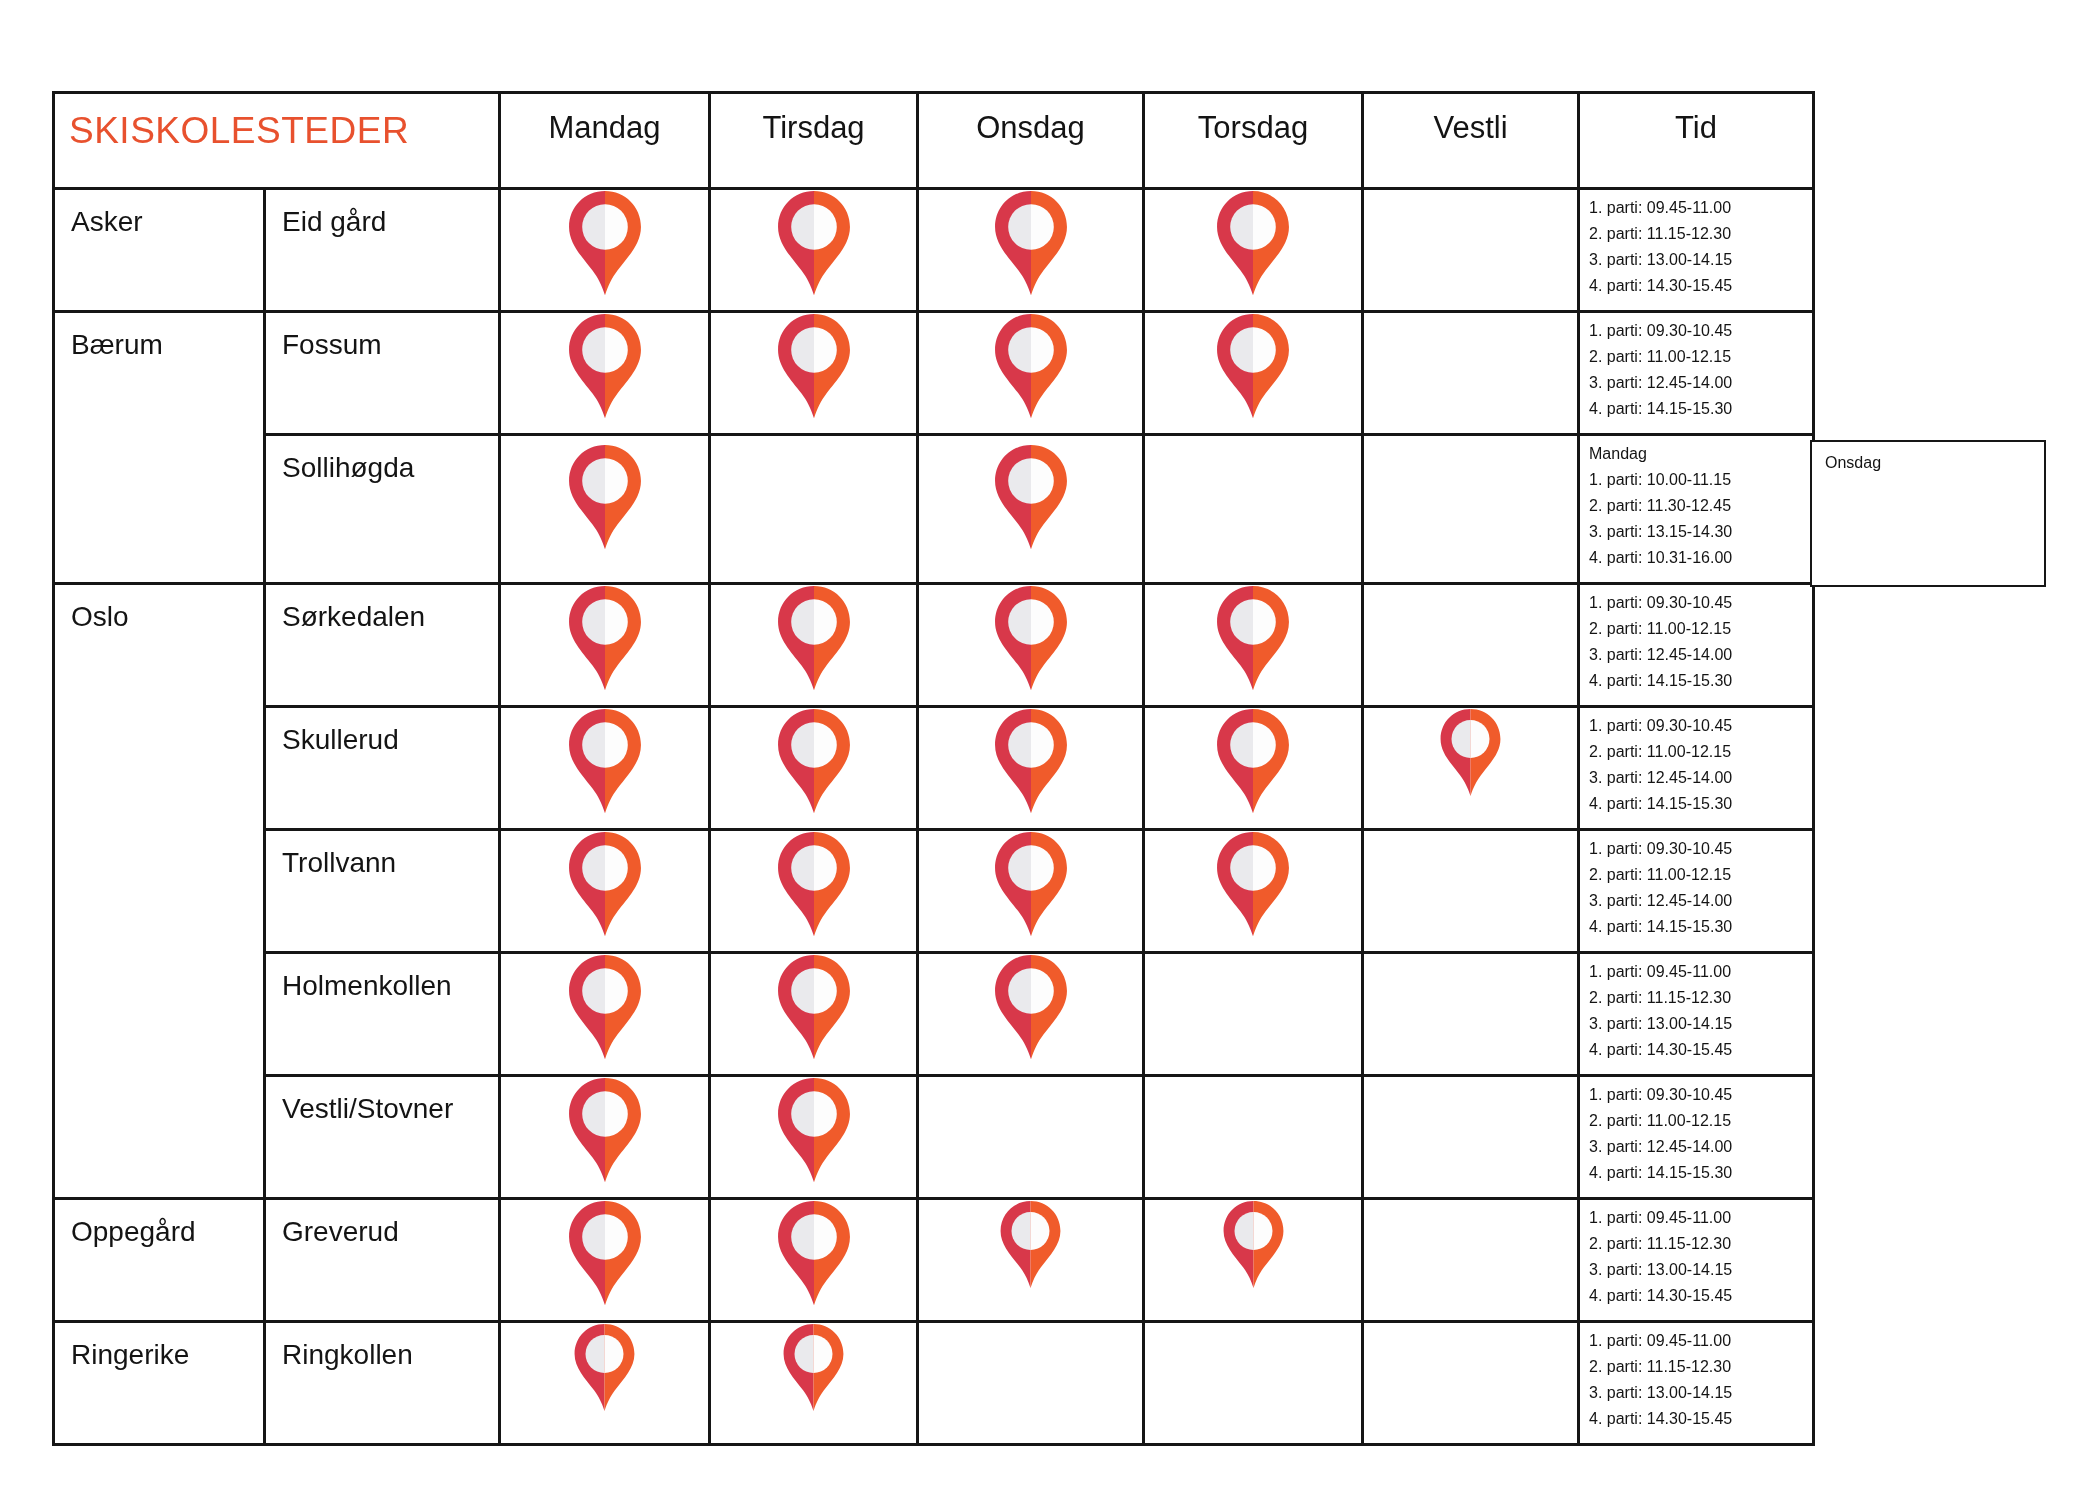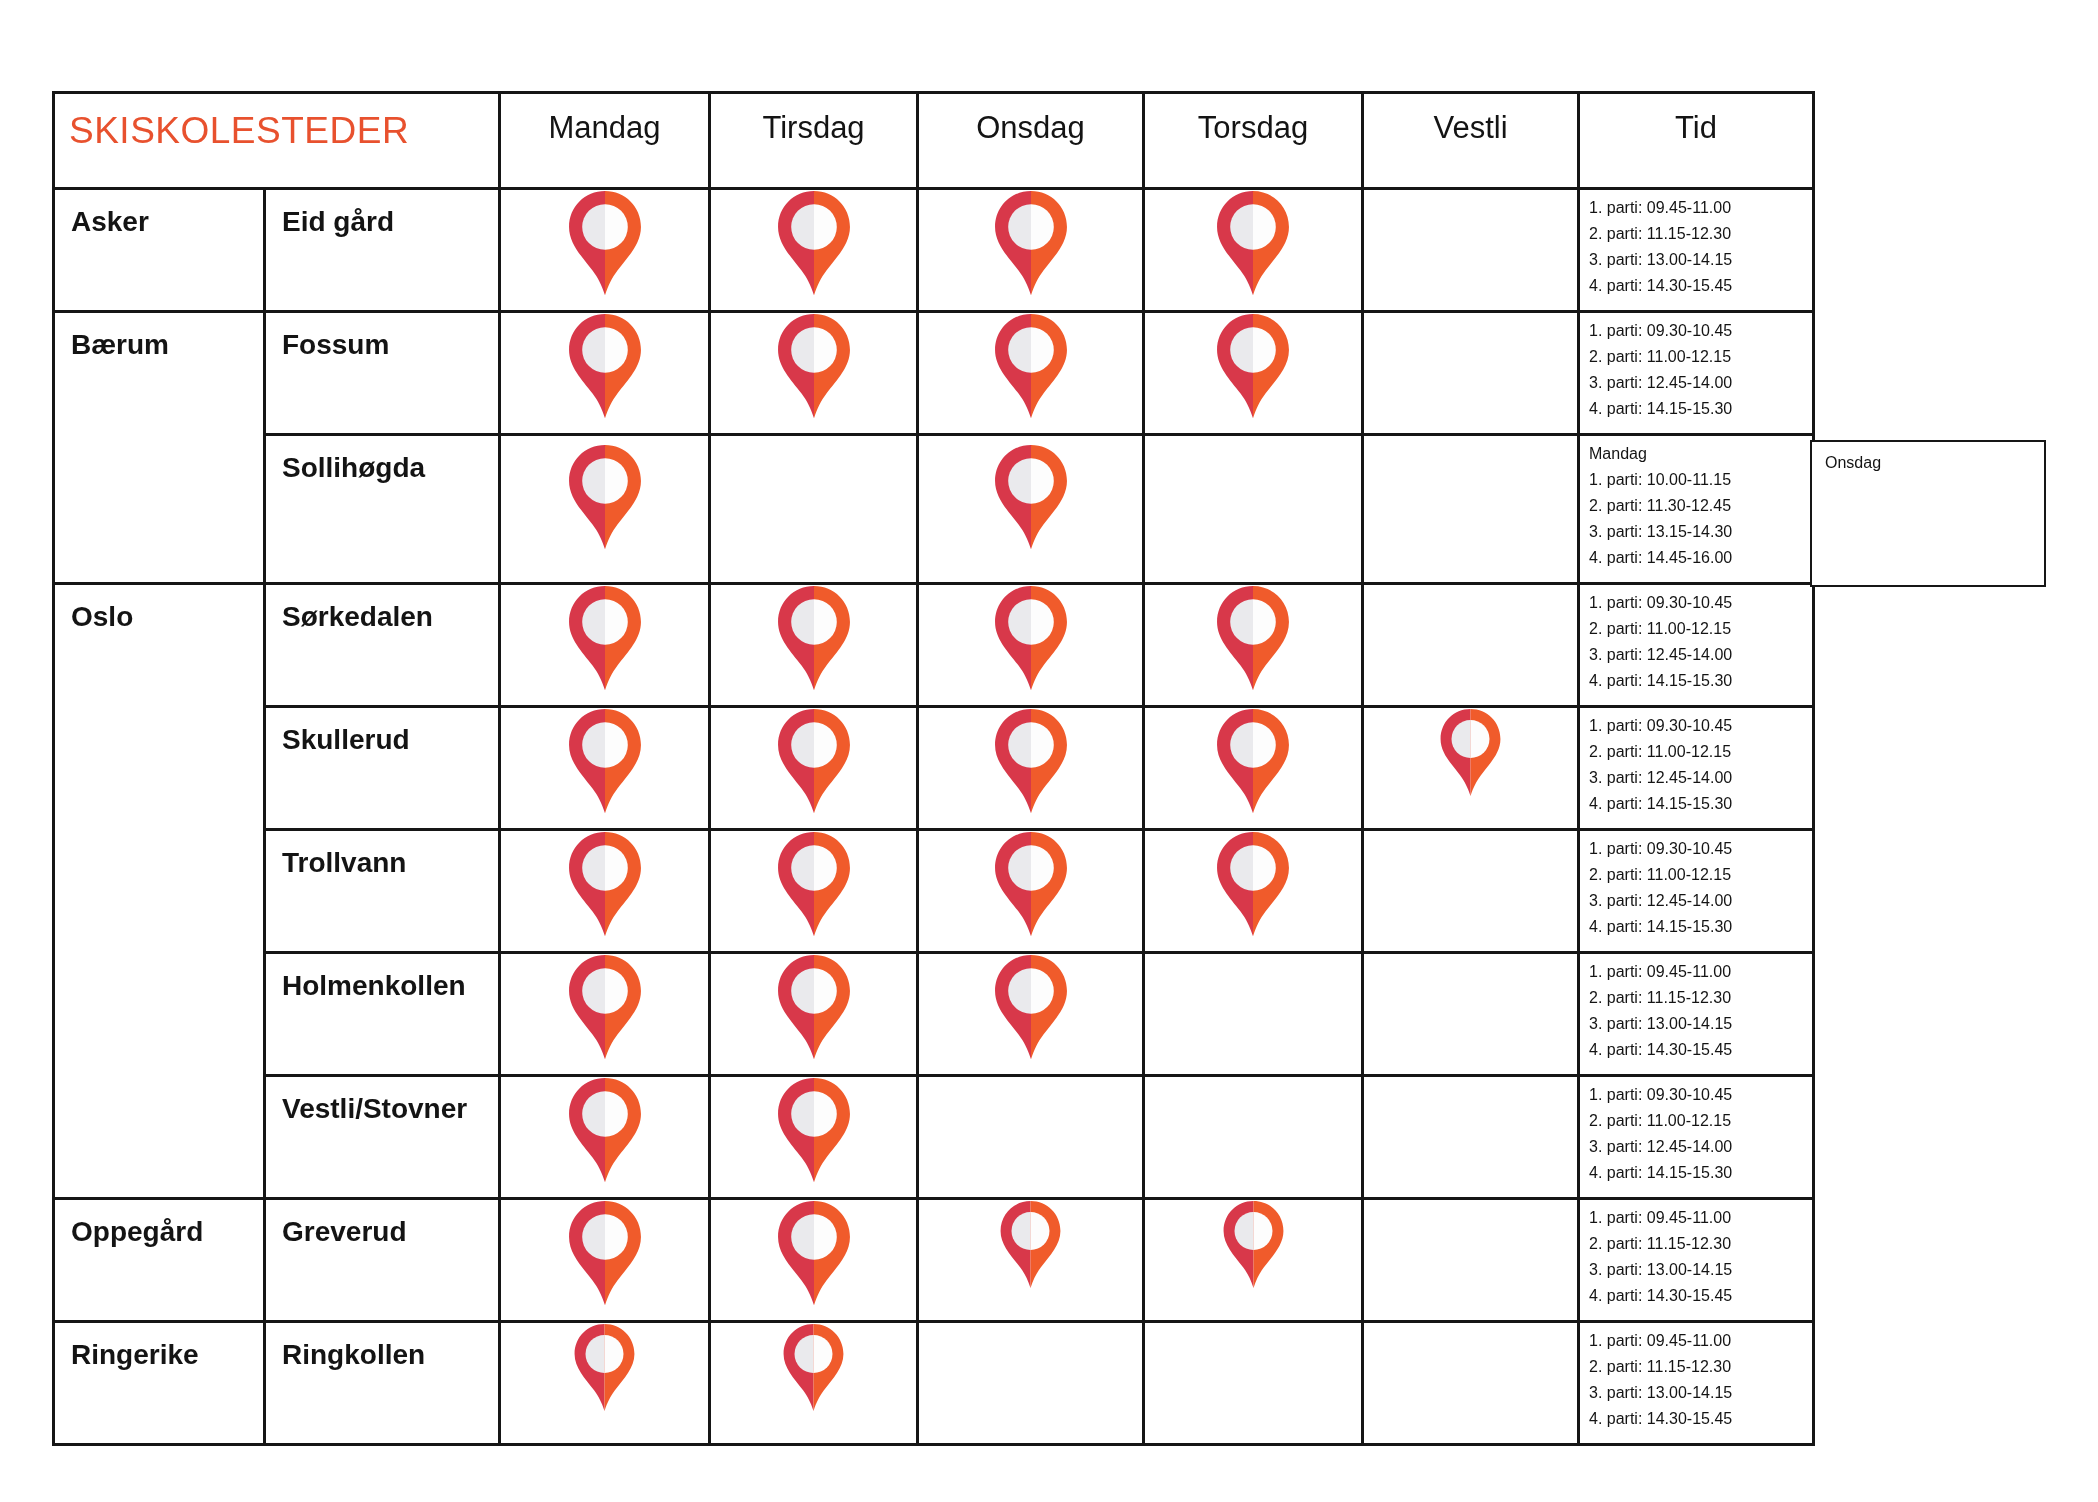--- a/index.html
+++ b/index.html
@@ -20,21 +20,21 @@
   tr.row{height:123px;}
   tr.row-tall{height:149px;}
   td.title-cell{
     font-size:37px;letter-spacing:0.5px;
     padding:16px 0 0 14px;
   }
   td.day-header,td.tid-header{
     font-size:31px;text-align:center;padding-top:16px;
   }
   td.region-cell,td.place-cell{
-    font-size:28px;padding:16px 0 0 16px;font-weight:bold;
+    font-size:28px;padding:16px 0 0 16px;
   }
   td.day-cell{vertical-align:middle;text-align:center;}
   tr.row-tall td.day-cell{vertical-align:top;padding-top:9px;}
   .pin{width:88px;height:114px;display:inline-block;}
   .pin-small{width:73px;height:95px;}
   td.tid-cell{padding:5px 4px 0 9px;}
   .tid-label,.tid-line{font-size:16px;line-height:26px;white-space:nowrap;}
   .side-note{
     position:absolute;left:1810px;top:440px;width:236px;height:147px;
     border:2px solid #161616;background:#ffffff;
@@ -158,21 +158,21 @@
             <path d="M50,15 A26,26 0 0 1 50,67 Z" fill="#FDFDFD"></path>
           </svg></td>
     <td class="day-cell"></td>
     <td class="day-cell"></td>
     <td class="tid-cell">
       <div class="tid-label">Mandag</div>
       <div>
             <div class="tid-line">1. parti: 10.00-11.15</div>
             <div class="tid-line">2. parti: 11.30-12.45</div>
             <div class="tid-line">3. parti: 13.15-14.30</div>
-            <div class="tid-line">4. parti: 14.45-16.00</div>
+            <div class="tid-line">4. parti: 10.31-16.00</div>
           </div>
     </td>
   </tr>
 
   <tr class="row">
     <td class="region-cell" rowspan="5">Oslo</td>
     <td class="place-cell">Sørkedalen</td>
     <td class="day-cell"><svg class="pin" viewBox="0 0 100 130">
             <path d="M50,119 C46,107 42,99 36,91 C23,74 9,60 9,41 C9,18 27,0 50,0 Z" fill="#D8384A"></path>
             <path d="M50,119 C54,107 58,99 64,91 C77,74 91,60 91,41 C91,18 73,0 50,0 Z" fill="#F05B2B"></path>

